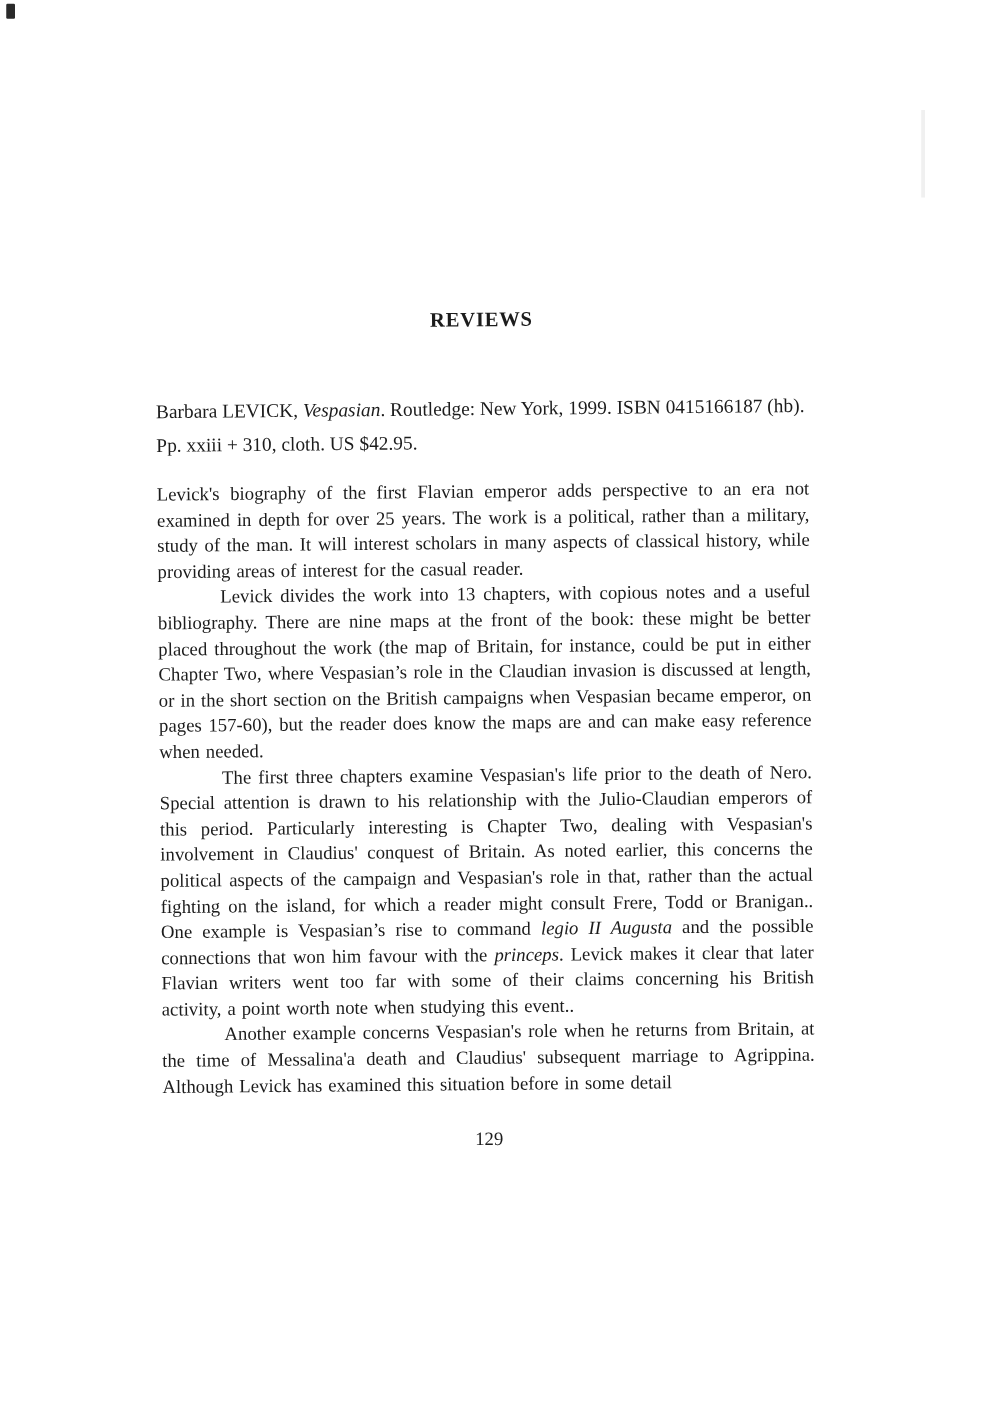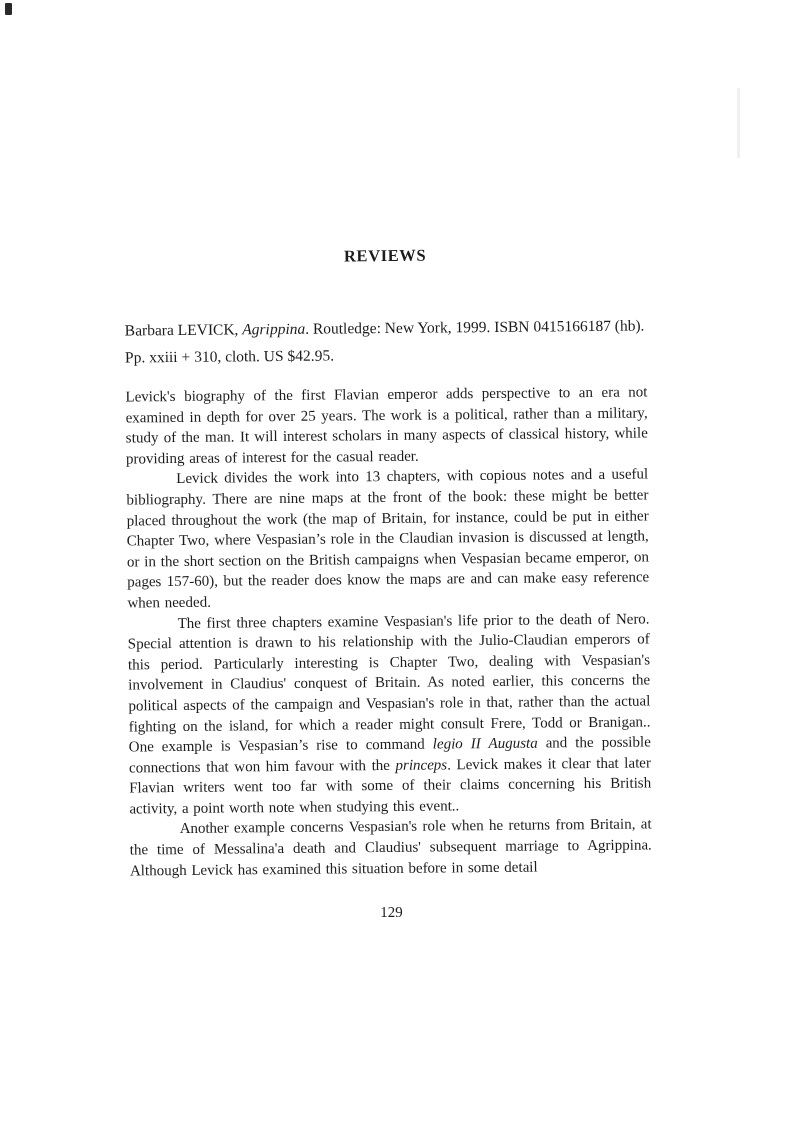--- a/index.html
+++ b/index.html
@@ -99,21 +99,21 @@
 <div class="page">
 
   <div class="corner-mark"></div>
   <div class="edge-mark"></div>
   <div class="band band1"></div>
   <div class="band band2"></div>
 
   <div class="content">
     <h1 class="heading">REVIEWS</h1>
 
-    <p class="citation"><span>Barbara LEVICK, </span><span class="italic">Agrippina</span><span>. Routledge: New York, 1999. ISBN 0415166187 (hb). Pp. xxiii + 310, cloth. US $42.95.</span></p>
+    <p class="citation"><span>Barbara LEVICK, </span><span class="italic">Vespasian</span><span>. Routledge: New York, 1999. ISBN 0415166187 (hb). Pp. xxiii + 310, cloth. US $42.95.</span></p>
 
     <p class="body-para"><span>Levick's biography of the first Flavian emperor adds perspective to an era not examined in depth for over 25 years. The work is a political, rather than a military, study of the man. It will interest scholars in many aspects of classical history, while providing areas of interest for the casual reader.</span></p>
     <p class="body-para indent"><span>Levick divides the work into 13 chapters, with copious notes and a useful bibliography. There are nine maps at the front of the book: these might be better placed throughout the work (the map of Britain, for instance, could be put in either Chapter Two, where Vespasian’s role in the Claudian invasion is discussed at length, or in the short section on the British campaigns when Vespasian became emperor, on pages 157-60), but the reader does know the maps are and can make easy reference when needed.</span></p>
     <p class="body-para indent"><span>The first three chapters examine Vespasian's life prior to the death of Nero. Special attention is drawn to his relationship with the Julio-Claudian emperors of this period. Particularly interesting is Chapter Two, dealing with Vespasian's involvement in Claudius' conquest of Britain. As noted earlier, this concerns the political aspects of the campaign and Vespasian's role in that, rather than the actual fighting on the island, for which a reader might consult Frere, Todd or Branigan.. One example is Vespasian’s rise to command </span><span class="italic">legio II Augusta</span><span> and the possible connections that won him favour with the </span><span class="italic">princeps</span><span>. Levick makes it clear that later Flavian writers went too far with some of their claims concerning his British activity, a point worth note when studying this event..</span></p>
     <p class="body-para indent"><span>Another example concerns Vespasian's role when he returns from Britain, at the time of Messalina'a death and Claudius' subsequent marriage to Agrippina. Although Levick has examined this situation before in some detail</span></p>
 
     <div class="page-number">129</div>
   </div>
 
 </div>

